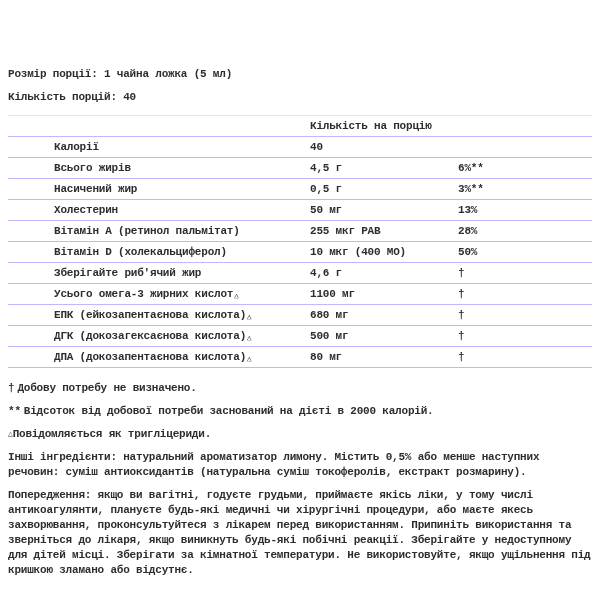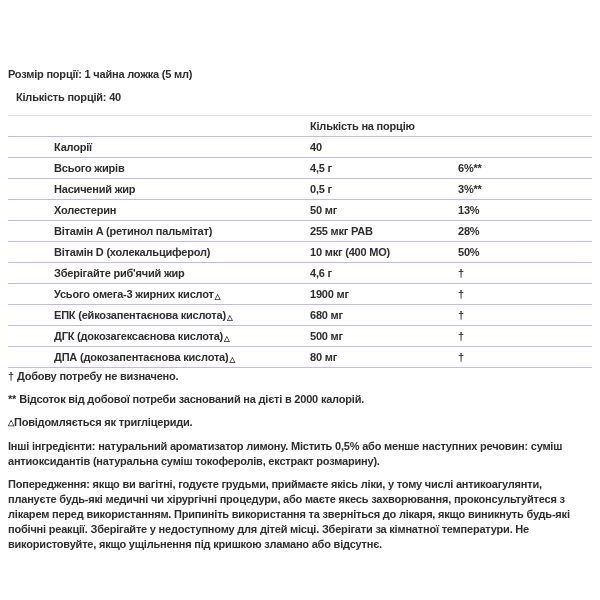--- a/index.html
+++ b/index.html
@@ -1,30 +1,30 @@
 <!DOCTYPE html>
 <html><head>
 <meta charset="utf-8">
 <style>
   html,body { margin:0; padding:0; background:#ffffff; }
   .page {
     width:600px; height:600px; background:#ffffff; overflow:hidden;
     box-sizing:border-box; padding:68px 8px 0 8px;
-    font-family:Liberation Sans, sans-serif;
+    font-family:Liberation Mono, monospace;
     font-weight:700; color:#2d2d2d; font-size:11px; letter-spacing:-0.2px;
   }
   .lead { margin:0 0 10px 0; line-height:13px; }
-  .lead2 { margin:0 0 11px 8px; line-height:13px; }
+  .lead2 { margin:0 0 11px 0; line-height:13px; }
   .ftable { border-top:1px solid #e3e3e3; }
   .row { display:flex; height:20px; align-items:center; border-bottom:1px solid #c4b5fd; }
   .c1 { flex:0 0 256px; white-space:nowrap;padding-left:46px; }
   .c2 { flex:0 0 148px; white-space:nowrap; }
   .c3 { flex:1; white-space:nowrap; }
   .tri { font-size:7.5px; margin-left:1px; position:relative; top:1px; }
-  .notes { margin-top:1px; }
+  .notes { margin-top:13px; }
   .note { margin:0 0 8px 0; line-height:15px; }
   .note .mk { margin-right:3px; }
   .note.tri-note .mk { margin-right:0; font-size:8px; position:relative; top:-1px; }
 </style>
 </head>
 <body>
 
 <div class="page">
 
   <p class="lead">Розмір порції: 1 чайна ложка (5 мл)</p>
@@ -66,21 +66,21 @@
       <div class="c2">10 мкг (400 МО)</div>
       <div class="c3">50%</div>
     </div>
     <div class="row">
       <div class="c1"><span>Зберігайте риб'ячий жир</span><span class="tri"></span></div>
       <div class="c2">4,6 г</div>
       <div class="c3">†</div>
     </div>
     <div class="row">
       <div class="c1"><span>Усього омега-3 жирних кислот</span><span class="tri">△</span></div>
-      <div class="c2">1900 мг</div>
+      <div class="c2">1100 мг</div>
       <div class="c3">†</div>
     </div>
     <div class="row">
       <div class="c1"><span>ЕПК (ейкозапентаєнова кислота)</span><span class="tri">△</span></div>
       <div class="c2">680 мг</div>
       <div class="c3">†</div>
     </div>
     <div class="row">
       <div class="c1"><span>ДГК (докозагексаєнова кислота)</span><span class="tri">△</span></div>
       <div class="c2">500 мг</div>

